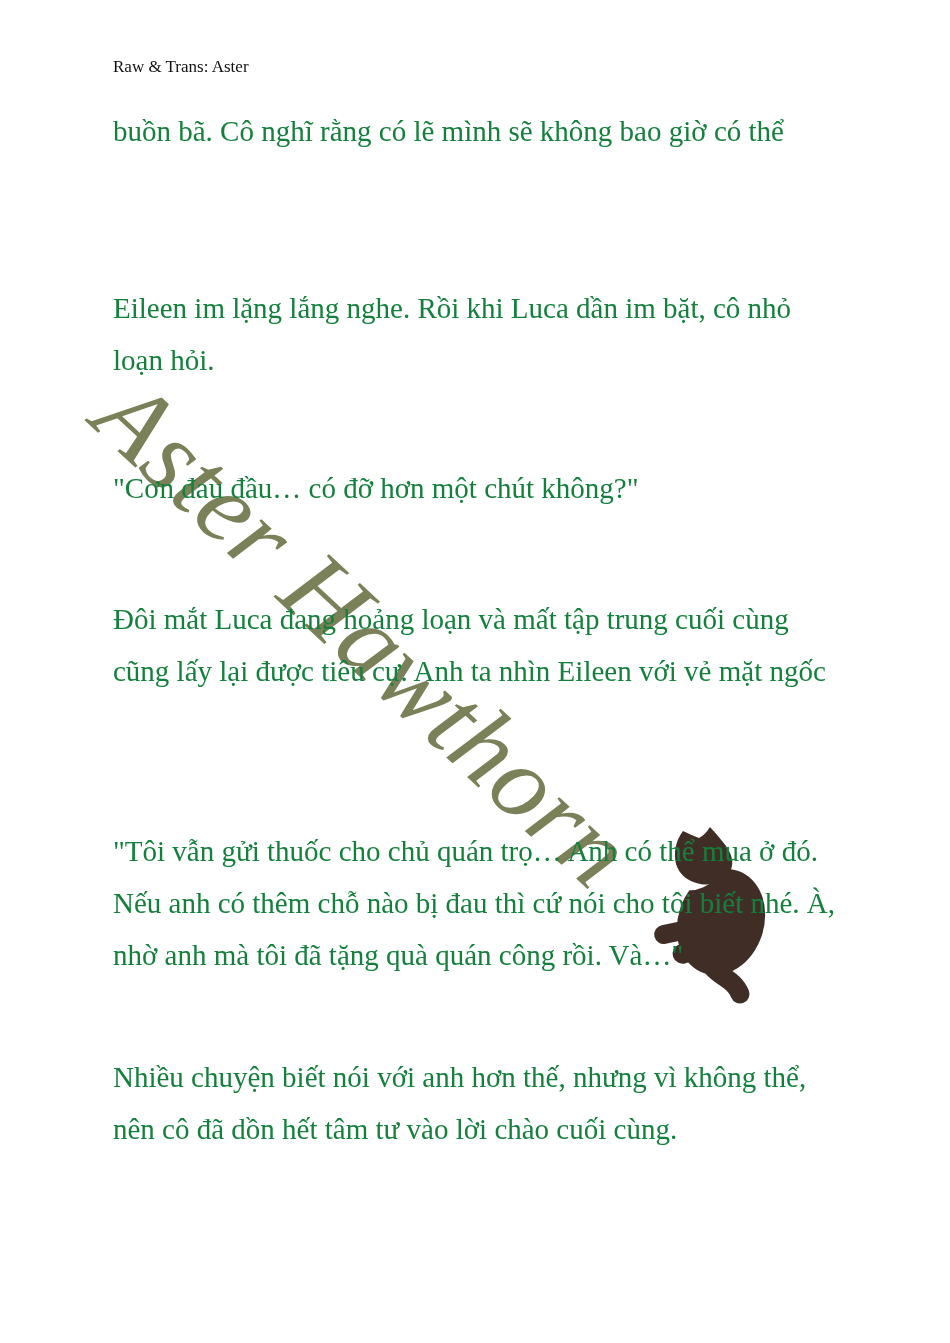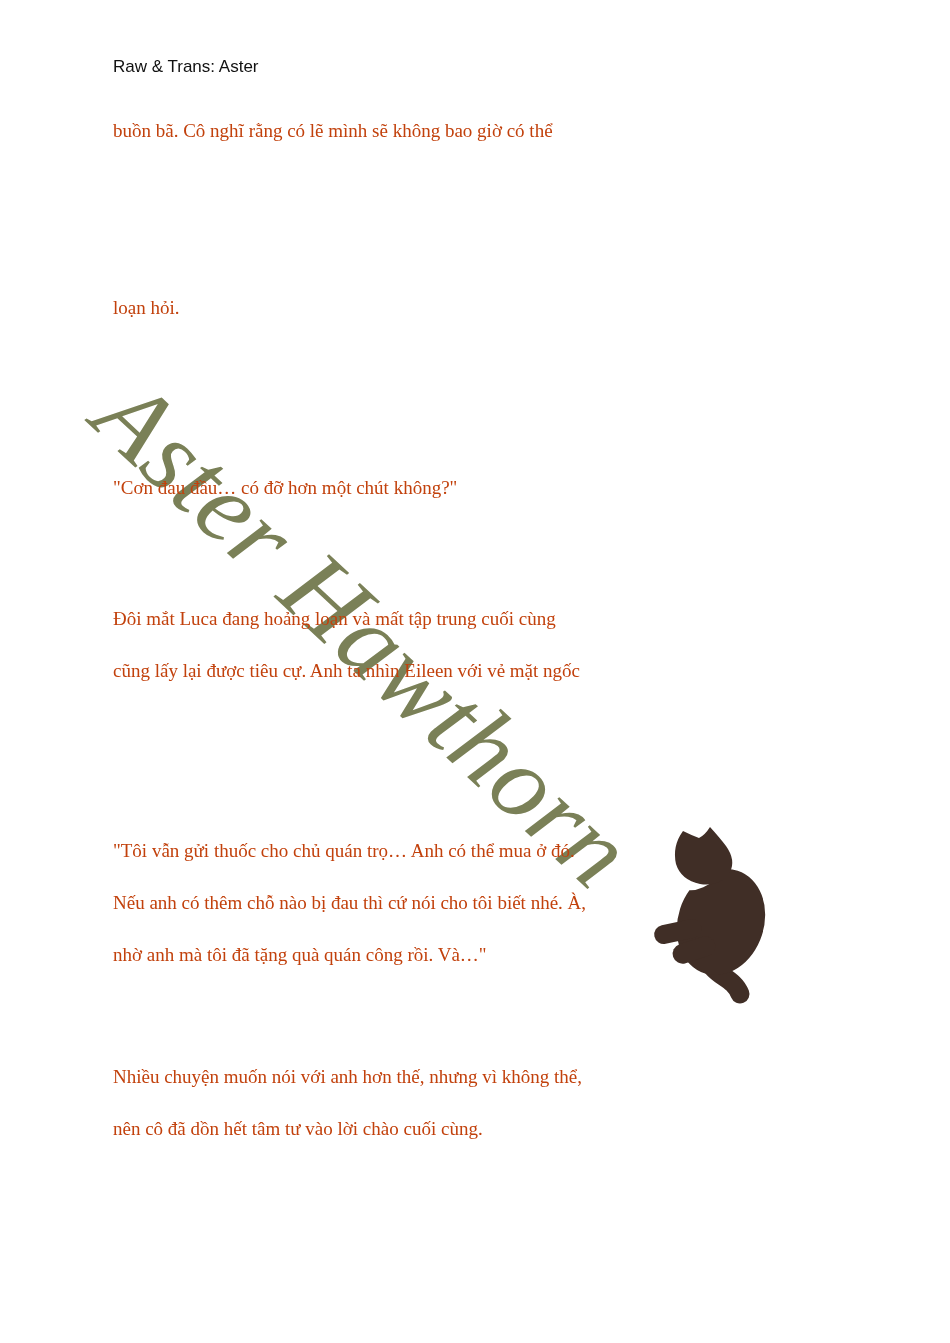--- a/index.html
+++ b/index.html
@@ -8,21 +8,21 @@
     width: 950px;
     height: 1343px;
     background: #ffffff;
     overflow: hidden;
     font-family: "Liberation Serif", "DejaVu Serif", serif;
   }
   .credit {
     position: absolute;
     left: 113px;
     top: 56px;
-    font-family: Liberation Sans, sans-serif;
+    font-family: Liberation Serif, serif;
     font-size: 17px;
     line-height: 22px;
     color: #111111;
     z-index: 3;
     white-space: nowrap;
   }
   .watermark {
     position: absolute;
     left: 152px;
     top: 356px;
@@ -49,23 +49,23 @@
     inset: 0;
     z-index: 2;
   }
   .para {
     position: absolute;
     left: 113px;
     width: 680px;
   }
   .line {
     font-family: "Liberation Serif", "DejaVu Serif", serif;
-    font-size: 19px;
+    font-size: 29px;
     line-height: 52px;
-    color: #c2410c;
+    color: #15803d;
     white-space: nowrap;
   }
 </style>
 </head>
 <body>
 
 <div class="page">
 
   <div class="watermark" style="color: rgb(122, 128, 87);">Aster Hawthorn</div>
 
@@ -80,33 +80,34 @@
     </g>
   </svg>
 
   <div class="credit">Raw &amp; Trans: Aster</div>
 
   <div class="body-text">
       <div class="para" style="top: 105px;">
         <div class="line">buồn bã. Cô nghĩ rằng có lẽ mình sẽ không bao giờ có thể</div>
       </div>
       <div class="para" style="top: 282px;">
+        <div class="line">Eileen im lặng lắng nghe. Rồi khi Luca dần im bặt, cô nhỏ</div>
         <div class="line">loạn hỏi.</div>
       </div>
       <div class="para" style="top: 462px;">
         <div class="line">"Cơn đau đầu… có đỡ hơn một chút không?"</div>
       </div>
       <div class="para" style="top: 593px;">
         <div class="line">Đôi mắt Luca đang hoảng loạn và mất tập trung cuối cùng</div>
         <div class="line">cũng lấy lại được tiêu cự. Anh ta nhìn Eileen với vẻ mặt ngốc</div>
       </div>
       <div class="para" style="top: 825px;">
         <div class="line">"Tôi vẫn gửi thuốc cho chủ quán trọ… Anh có thể mua ở đó.</div>
         <div class="line">Nếu anh có thêm chỗ nào bị đau thì cứ nói cho tôi biết nhé. À,</div>
         <div class="line">nhờ anh mà tôi đã tặng quà quán công rồi. Và…"</div>
       </div>
       <div class="para" style="top: 1051px;">
-        <div class="line">Nhiều chuyện muốn nói với anh hơn thế, nhưng vì không thể,</div>
+        <div class="line">Nhiều chuyện biết nói với anh hơn thế, nhưng vì không thể,</div>
         <div class="line">nên cô đã dồn hết tâm tư vào lời chào cuối cùng.</div>
       </div>
     </div>
 
 </div>
 
 </body></html>

